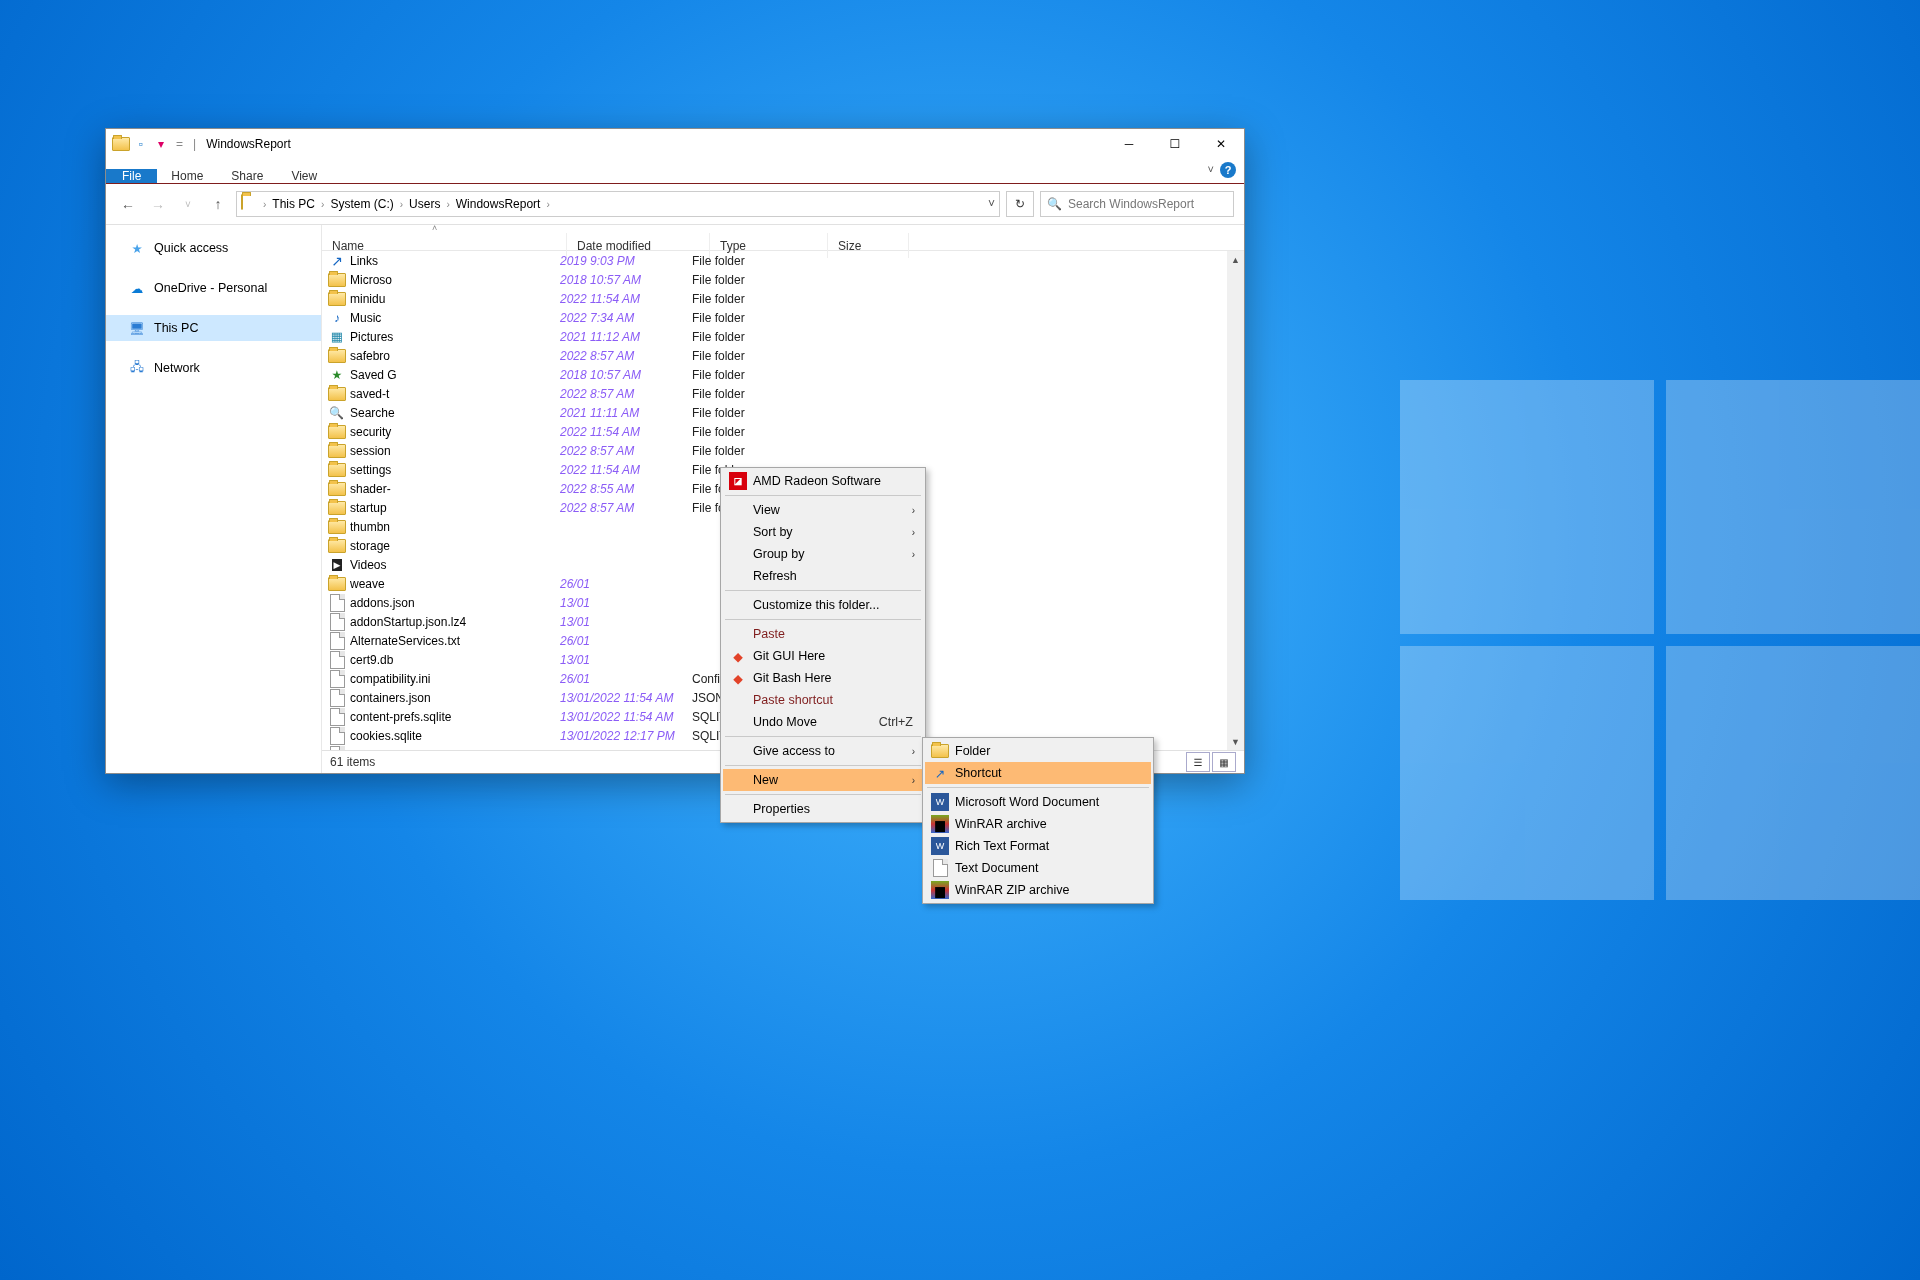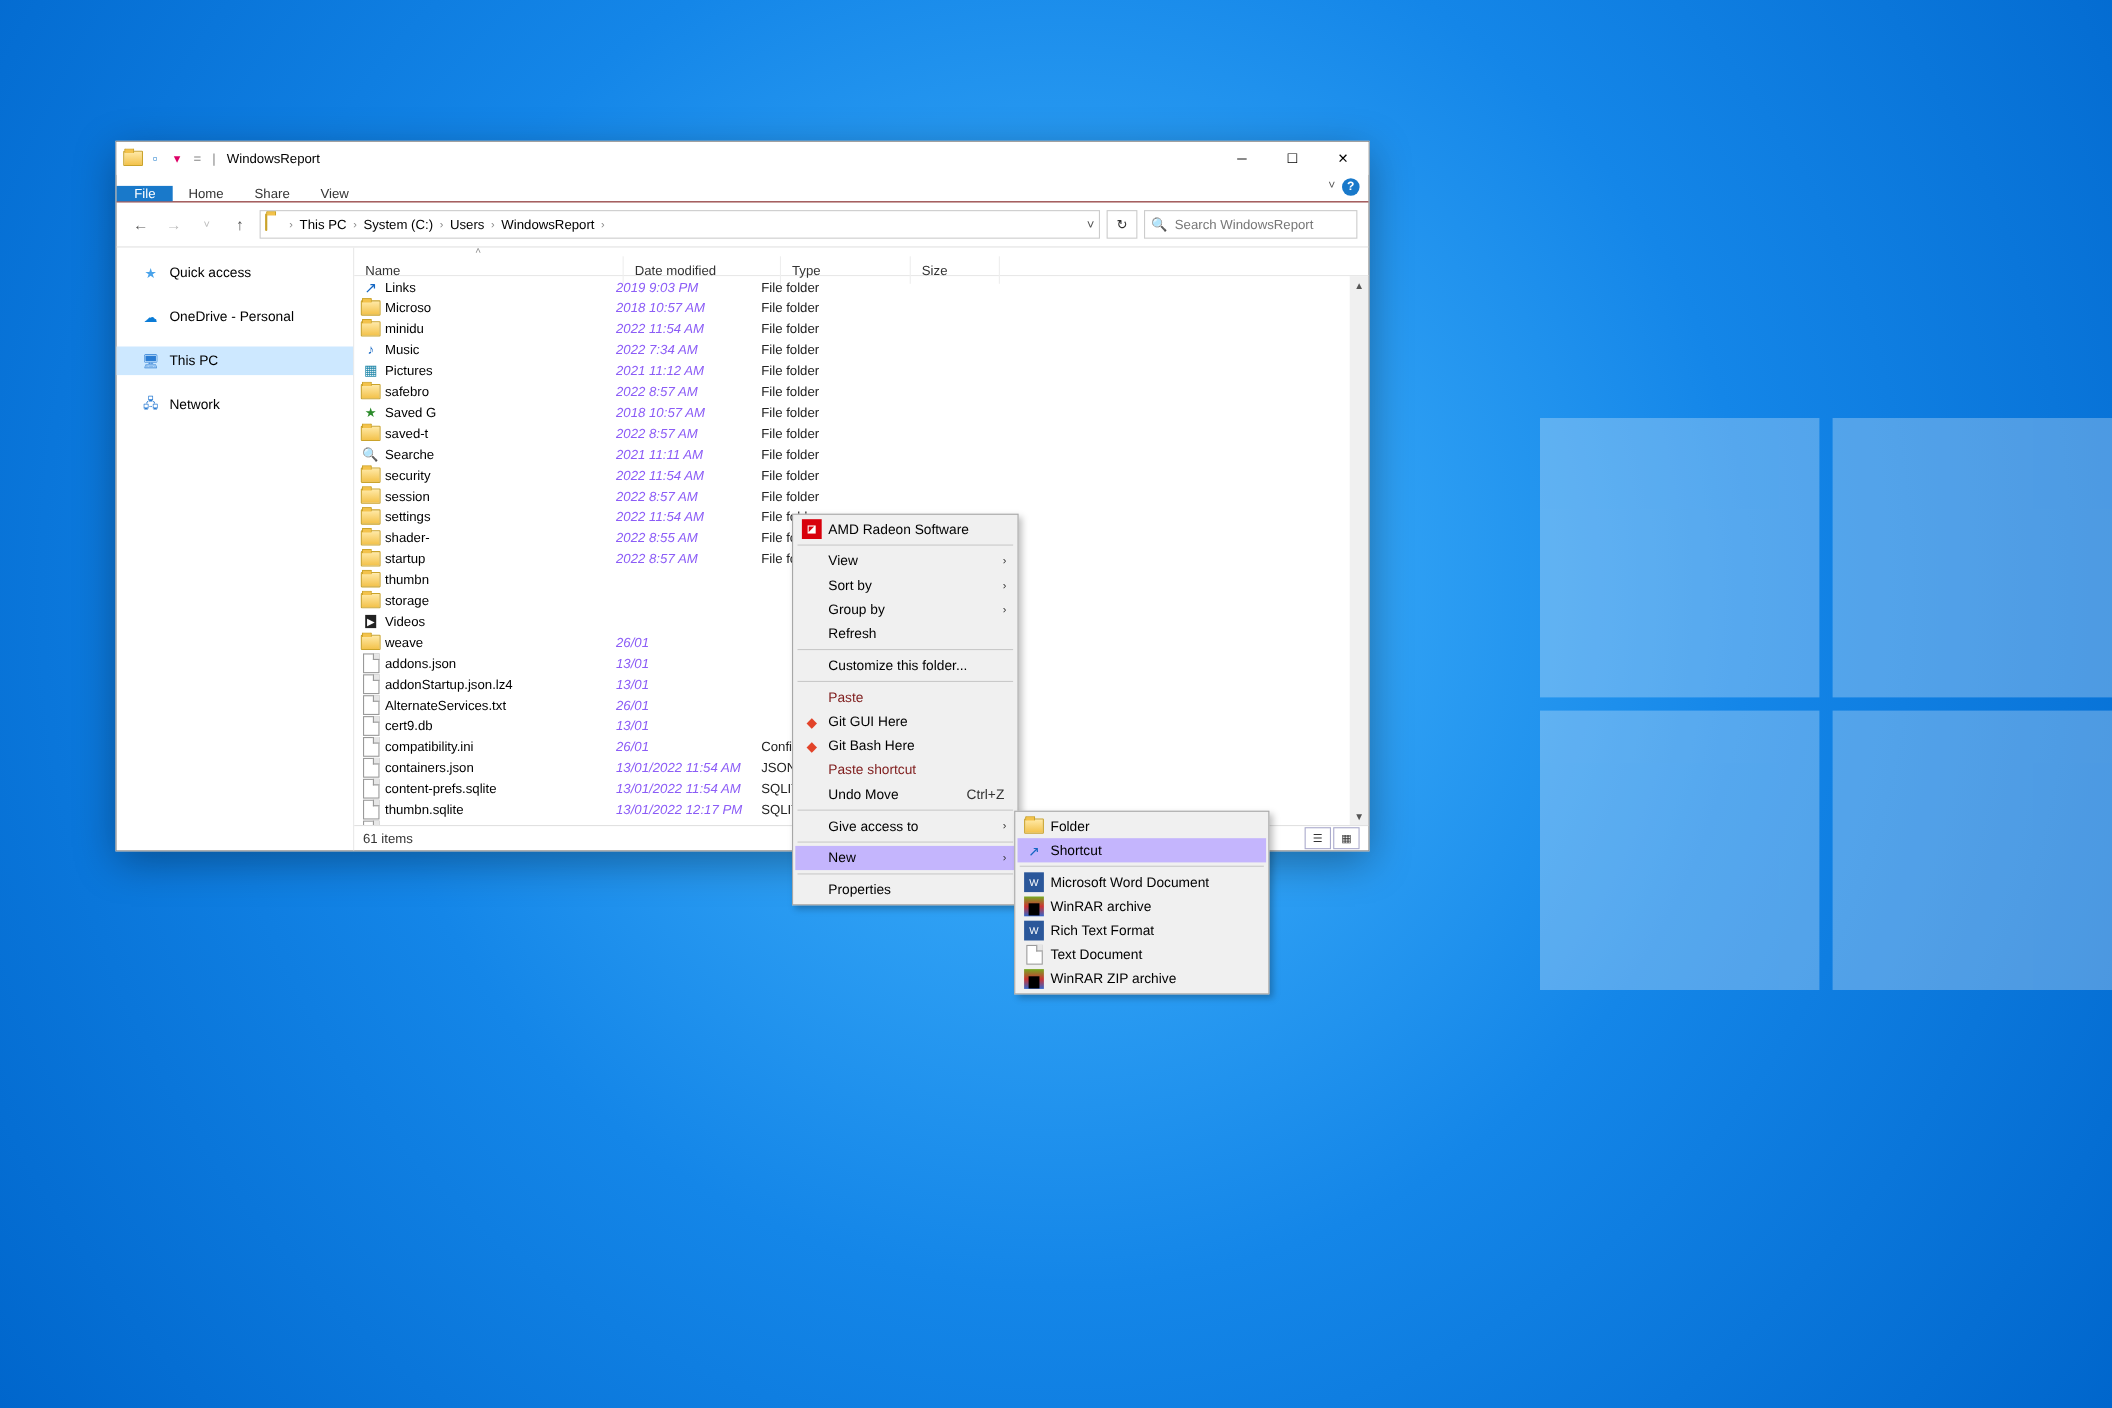--- a/index.html
+++ b/index.html
@@ -50,21 +50,21 @@
 .row .sz{width:70px;text-align:right;padding-right:10px;}
 .scrollbar{position:absolute;right:0;top:0;width:17px;height:100%;background:#f0f0f0;}
 .scrollbar .up,.scrollbar .dn{height:17px;display:flex;align-items:center;justify-content:center;color:#555;font-size:9px;}
 .scrollbar .dn{position:absolute;bottom:0;width:100%;}
 .status{height:22px;border-top:1px solid #e1e1e1;display:flex;align-items:center;padding:0 8px;font-size:12px;color:#333;}
 .status .vicons{margin-left:auto;display:flex;gap:2px;}
 .status .vicon{width:22px;height:18px;border:1px solid #aac;display:flex;align-items:center;justify-content:center;font-size:10px;}
 
 .menu{position:absolute;background:#f0f0f0;border:1px solid #a7a7a7;box-shadow:3px 3px 6px rgba(0,0,0,.25);font-size:12.5px;padding:2px;}
 .menu .mi{height:22px;display:flex;align-items:center;padding:0 26px 0 30px;position:relative;white-space:nowrap;}
-.menu .mi.hl{background:#c4b5fd;}
+.menu .mi.hl{background:#fdba74;}
 .menu .mi.dis{color:#7f1d1d;}
 .menu .mi .mic{position:absolute;left:6px;width:18px;height:18px;display:flex;align-items:center;justify-content:center;}
 .menu .mi .arr{position:absolute;right:8px;font-size:10px;color:#333;}
 .menu .mi .sc{position:absolute;right:10px;color:#333;}
 .menu .msep{height:1px;background:#c9c9c9;margin:3px 2px;}
 .menu1{left:398px;top:242px;width:200px;}
 .menu2{left:600px;top:512px;width:226px;}
 
 .foldericon{width:16px;height:12px;background:linear-gradient(#ffe9a6,#f3c24b);border:1px solid #caa32b;border-radius:1px;position:relative;}
 .foldericon:before{content:"";position:absolute;left:0;top:-3px;width:7px;height:3px;background:#f3c24b;border:1px solid #caa32b;border-bottom:none;border-radius:1px 1px 0 0;}
@@ -391,21 +391,21 @@
               </span>
               <span class="nm">content-prefs.sqlite</span>
               <span class="dt">13/01/2022 11:54 AM</span>
               <span class="tp">SQLITE File</span>
               <span class="sz">224 KB</span>
             </div>
             <div class="row">
               <span class="ic">
                 <span class="fileicon"></span>
               </span>
-              <span class="nm">thumbn.sqlite</span>
+              <span class="nm">cookies.sqlite</span>
               <span class="dt">13/01/2022 12:17 PM</span>
               <span class="tp">SQLITE File</span>
               <span class="sz">512 KB</span>
             </div>
             <div class="row">
               <span class="ic">
                 <span class="fileicon"></span>
               </span>
               <span class="nm">extension-preferences.json</span>
               <span class="dt">26/01/2022 8:55 AM</span>

